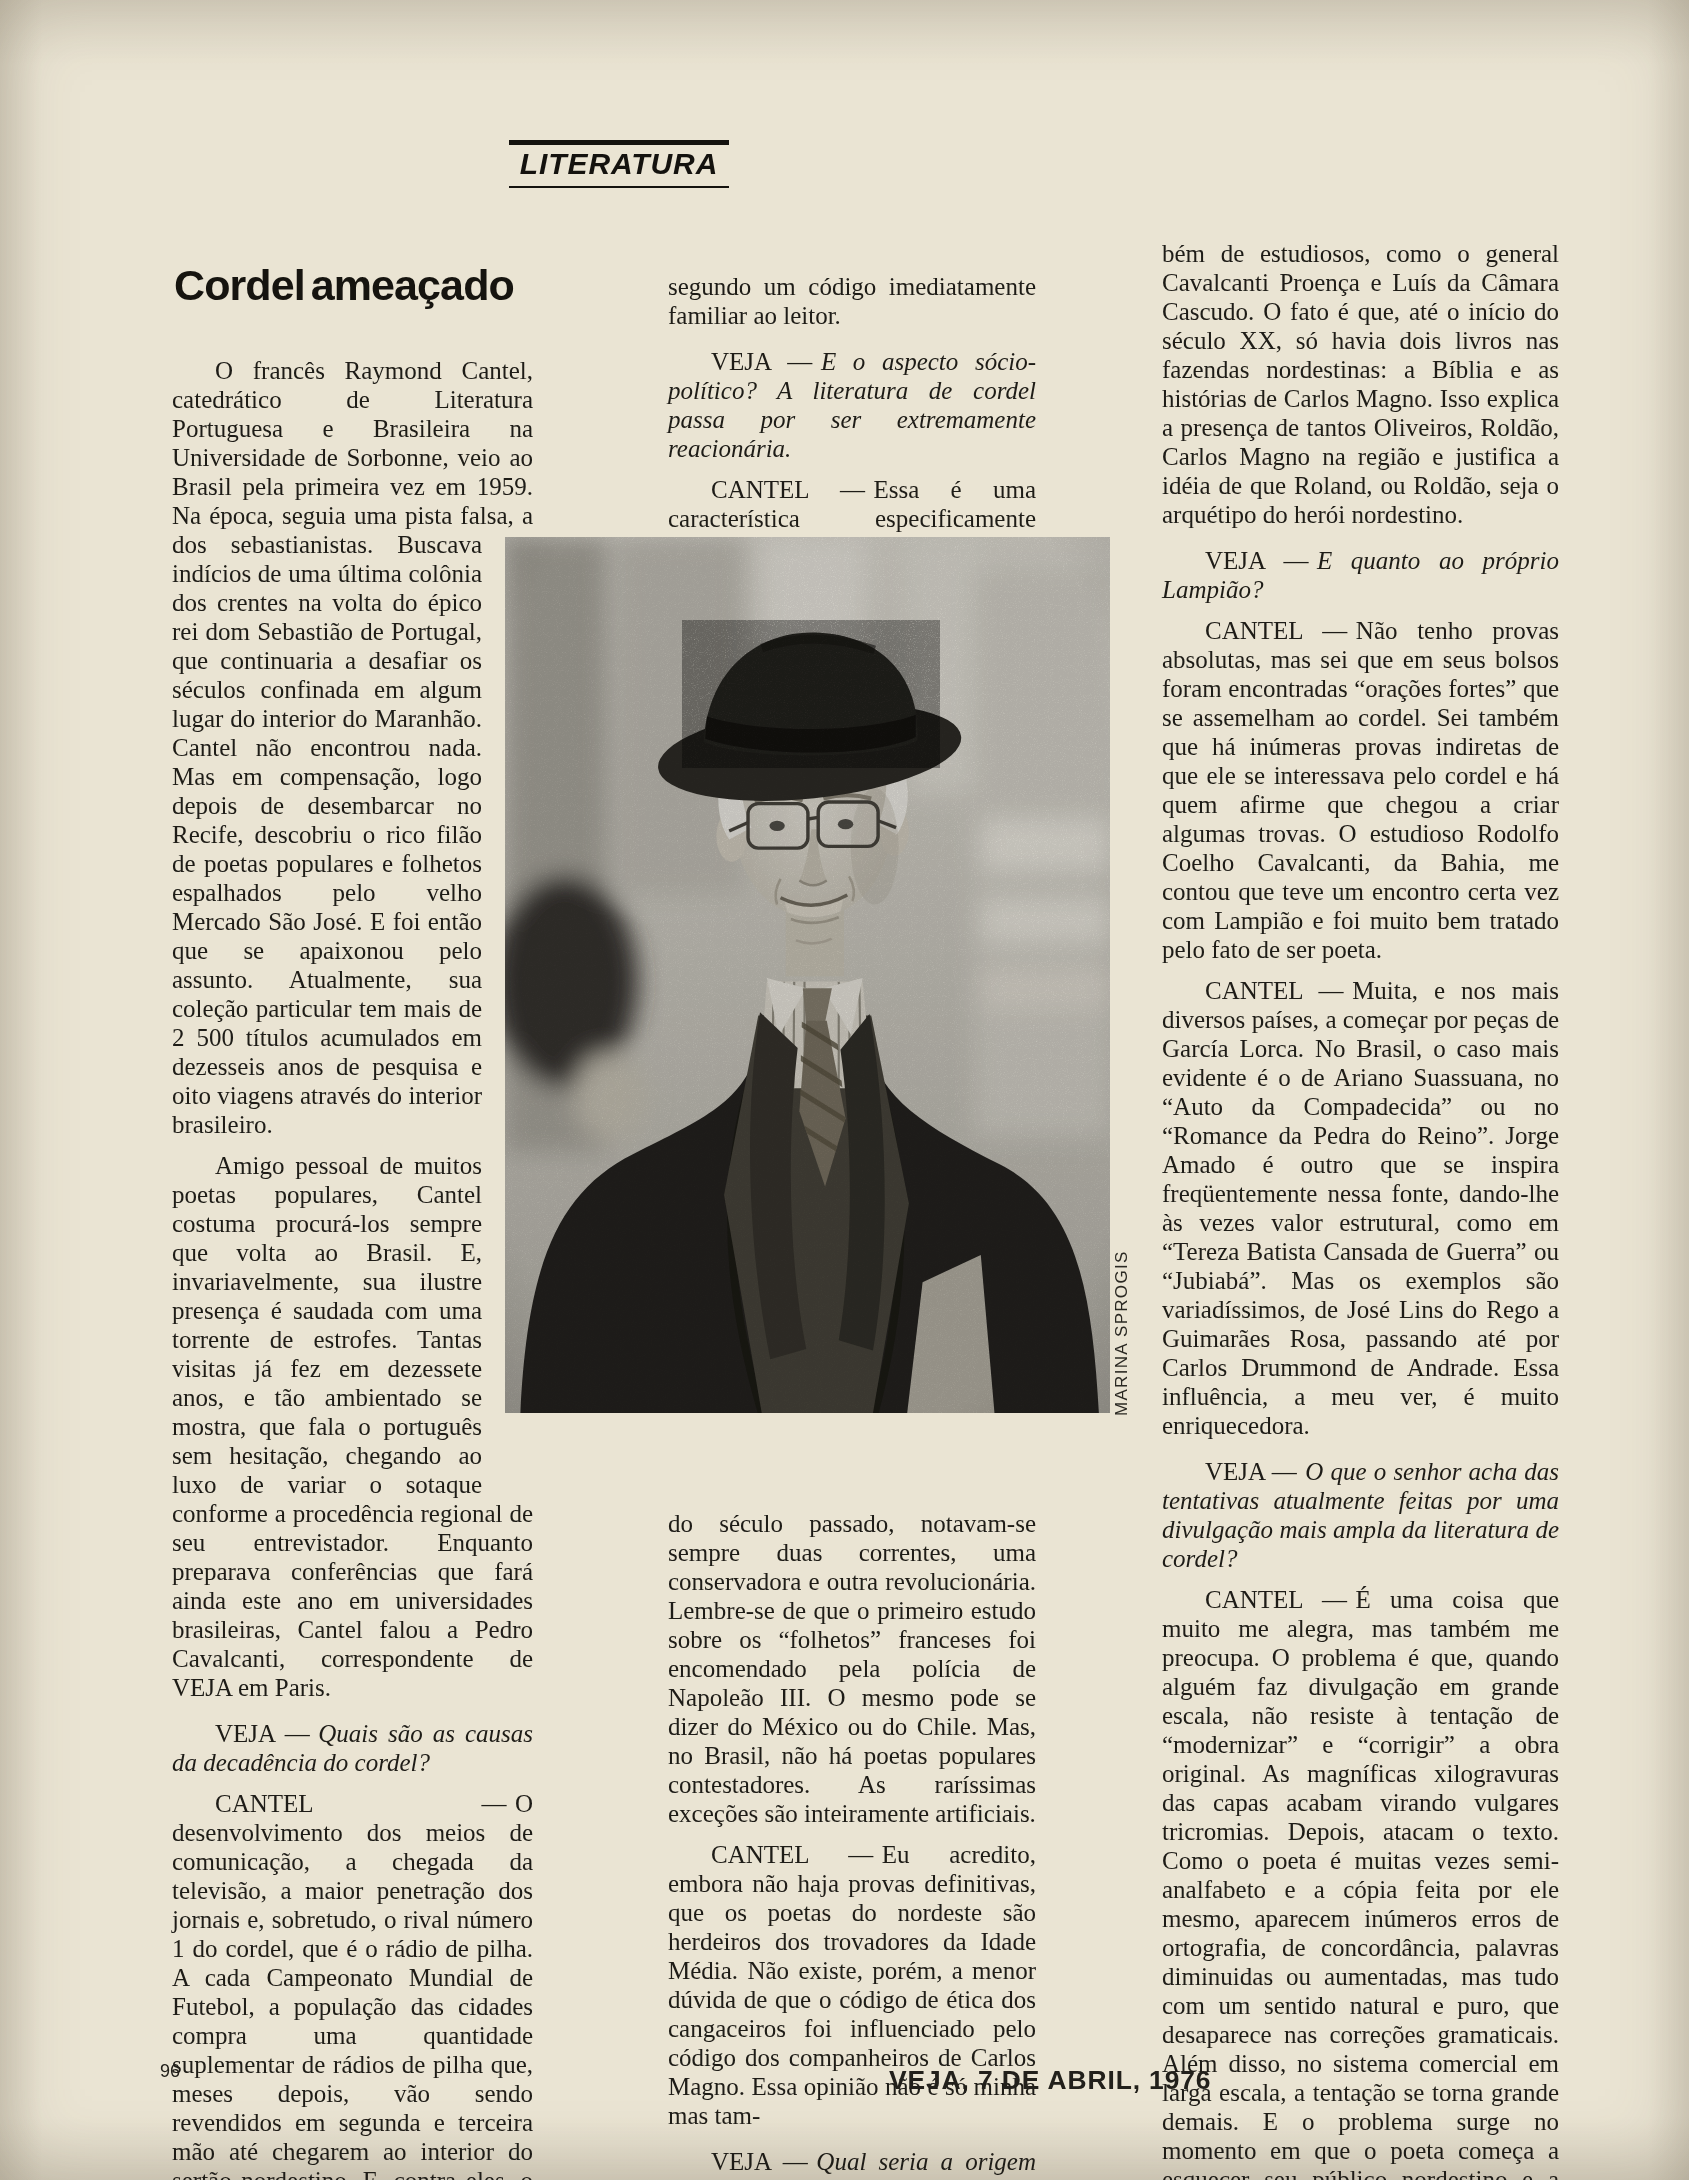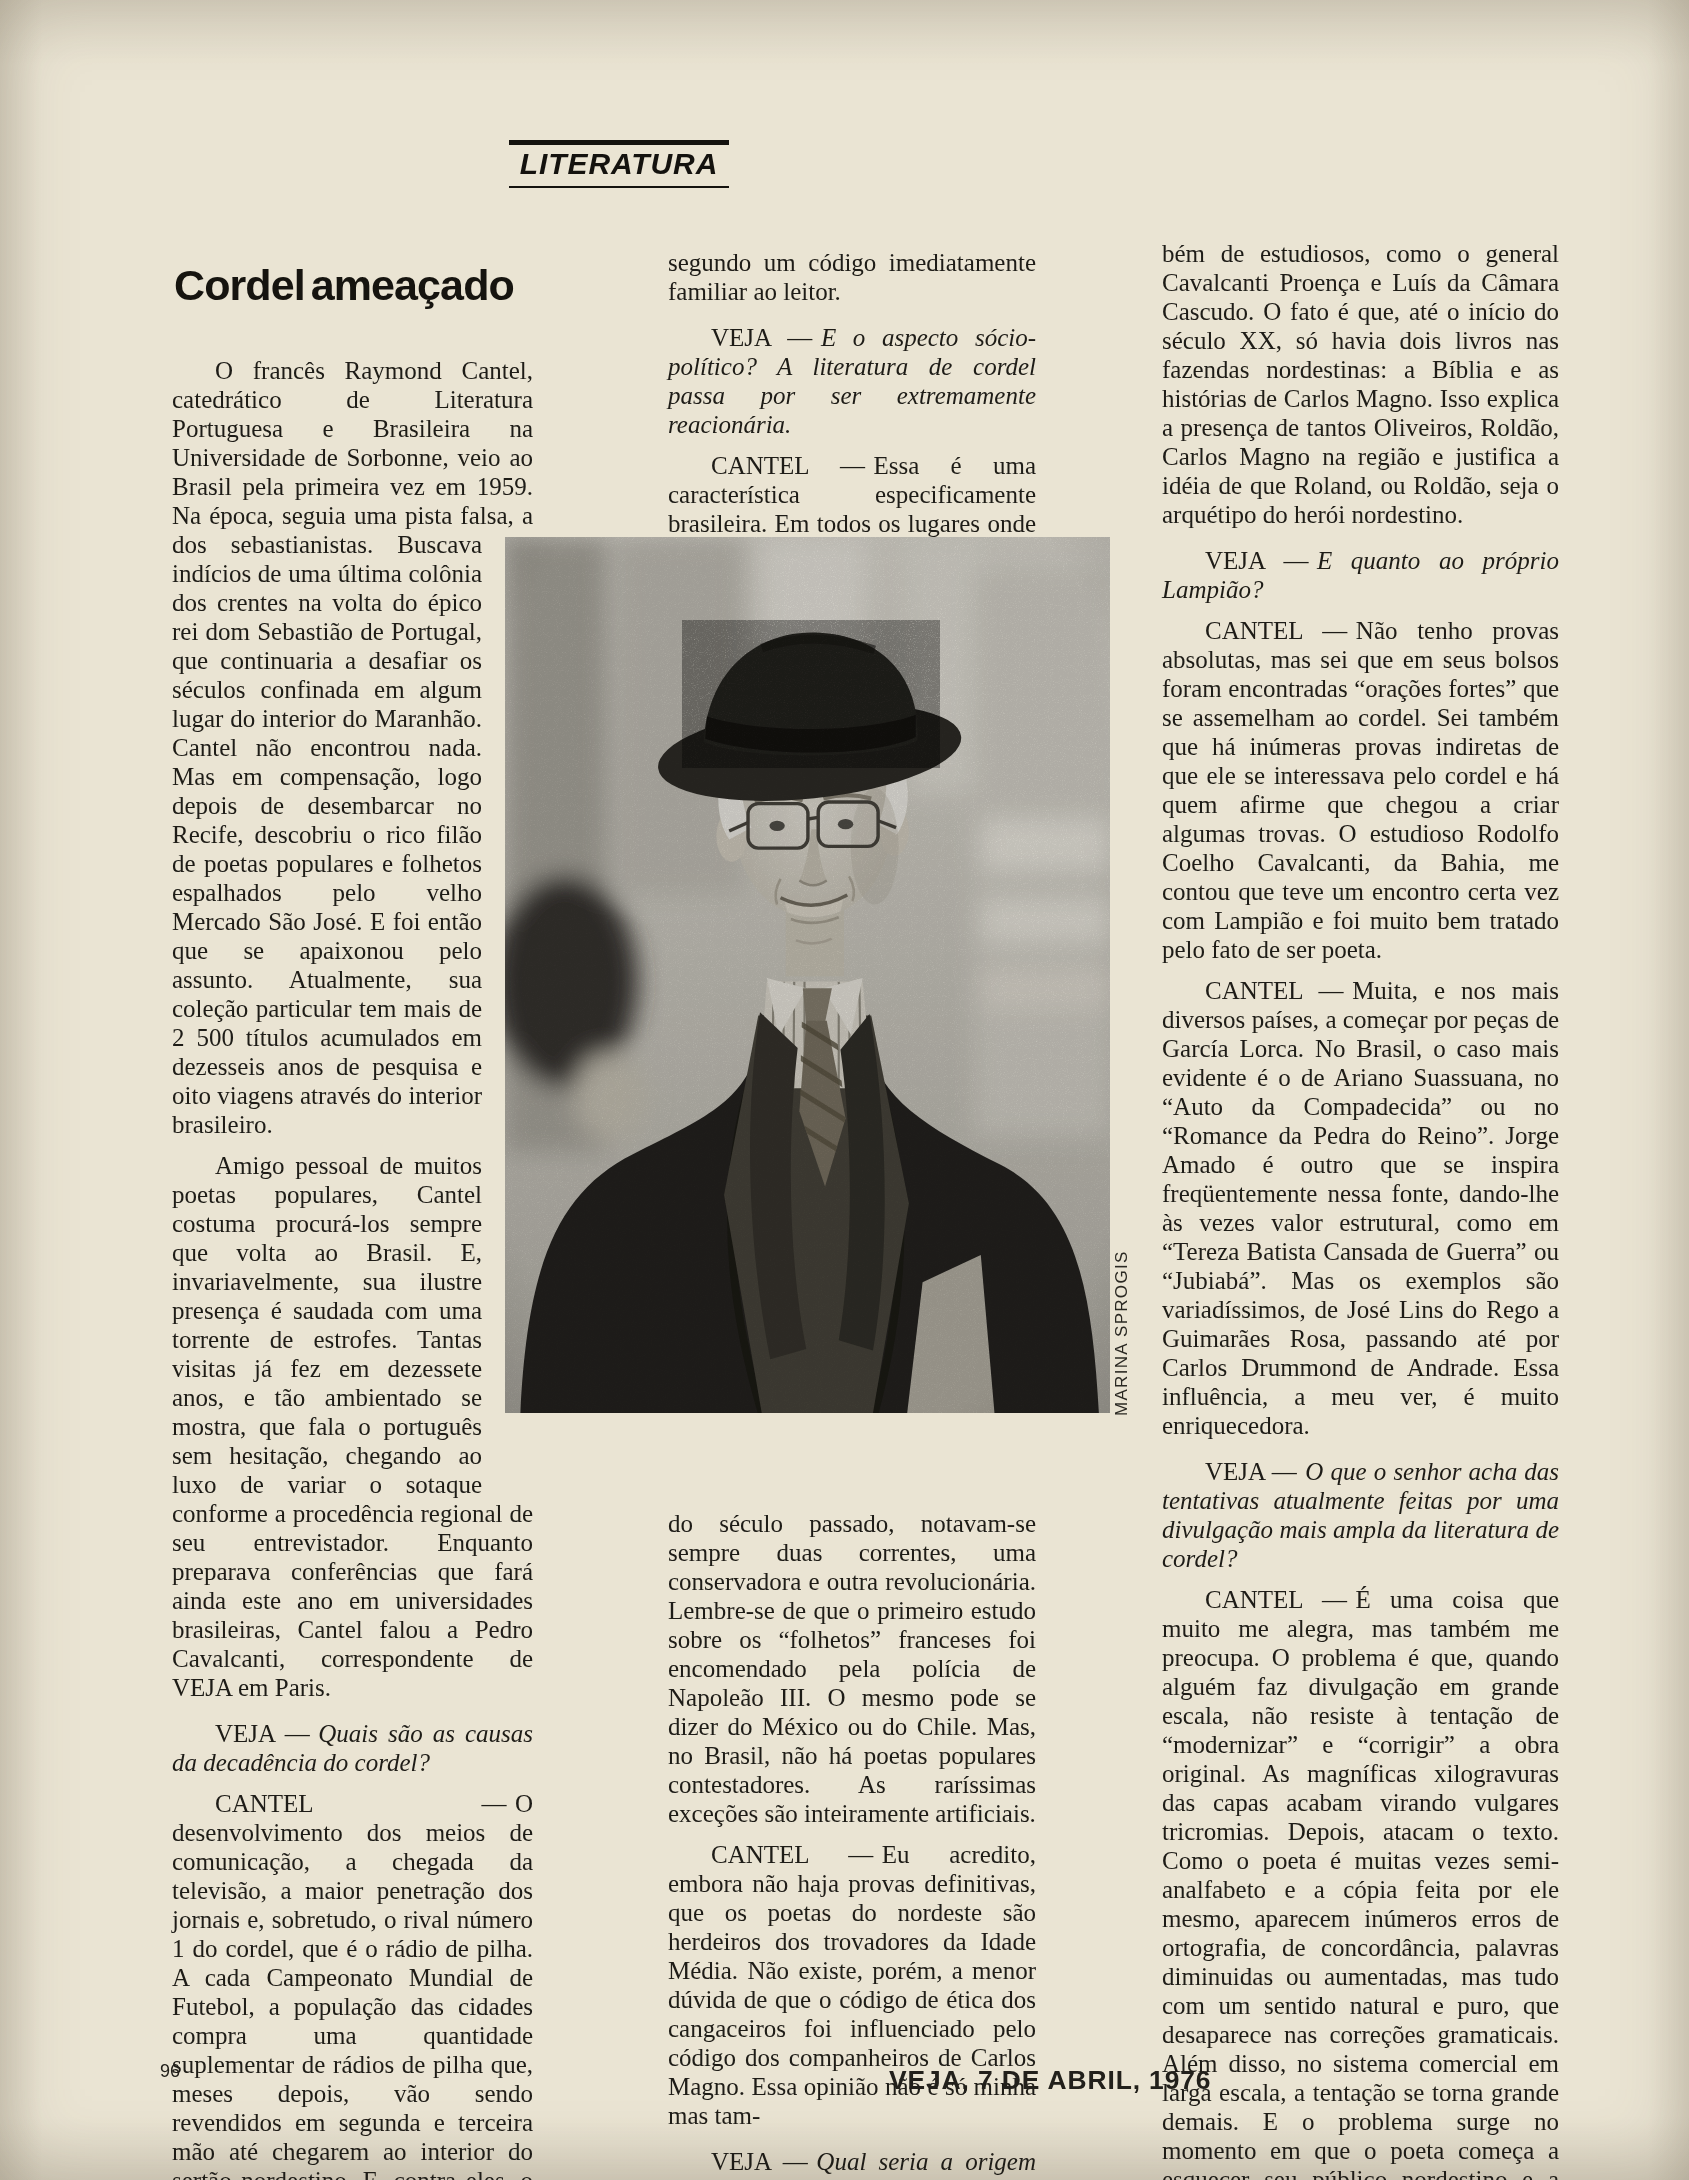--- a/index.html
+++ b/index.html
@@ -35,21 +35,21 @@
   .col{
     position:absolute;
     font-size:25px;line-height:29px;text-align:justify;
   }
   .col p{margin:12px;}
   p.indent{text-indent:43px;}
   p.qa-q{margin-top:17px;}
   .spk{margin-right:8.5px;}
   .qt{font-style:italic;}
   .col1{left:160px;top:344px;width:385px;}
-  .col2top{left:656px;top:236px;width:392px;}
+  .col2top{left:656px;top:260px;width:392px;}
   .col2bot{left:656px;top:1497px;width:392px;}
   .col3{left:1150px;top:227px;width:421px;}
   .sp-a{float:right;width:1.7px;height:204px;}
   .sp-b{float:right;clear:right;width:63px;height:949px;}
   .photo{
     position:absolute;left:505px;top:537px;width:605px;height:876px;margin:0;
     background:#c9c6be;
   }
   .photo svg{display:block;}
   .caption{

